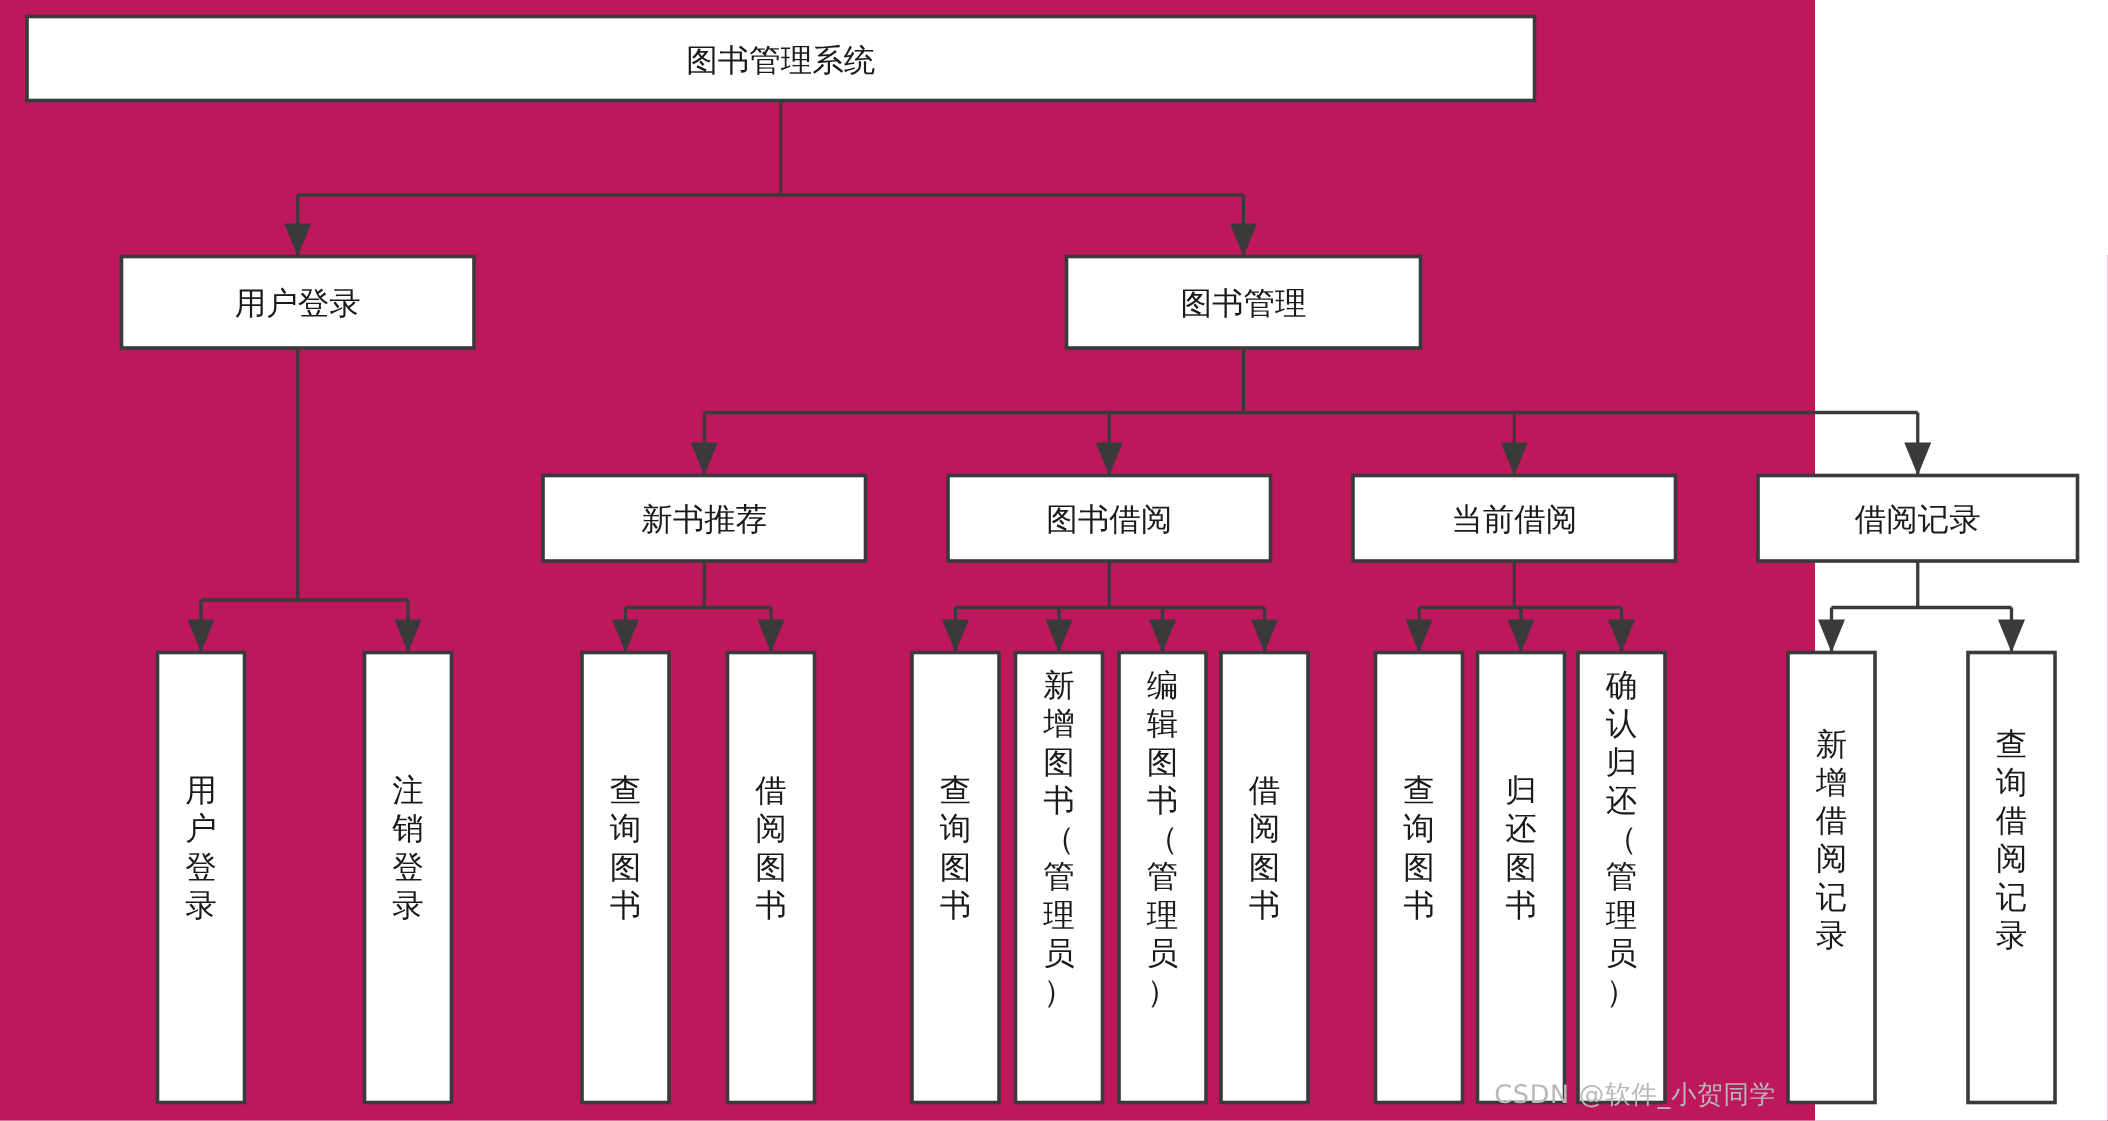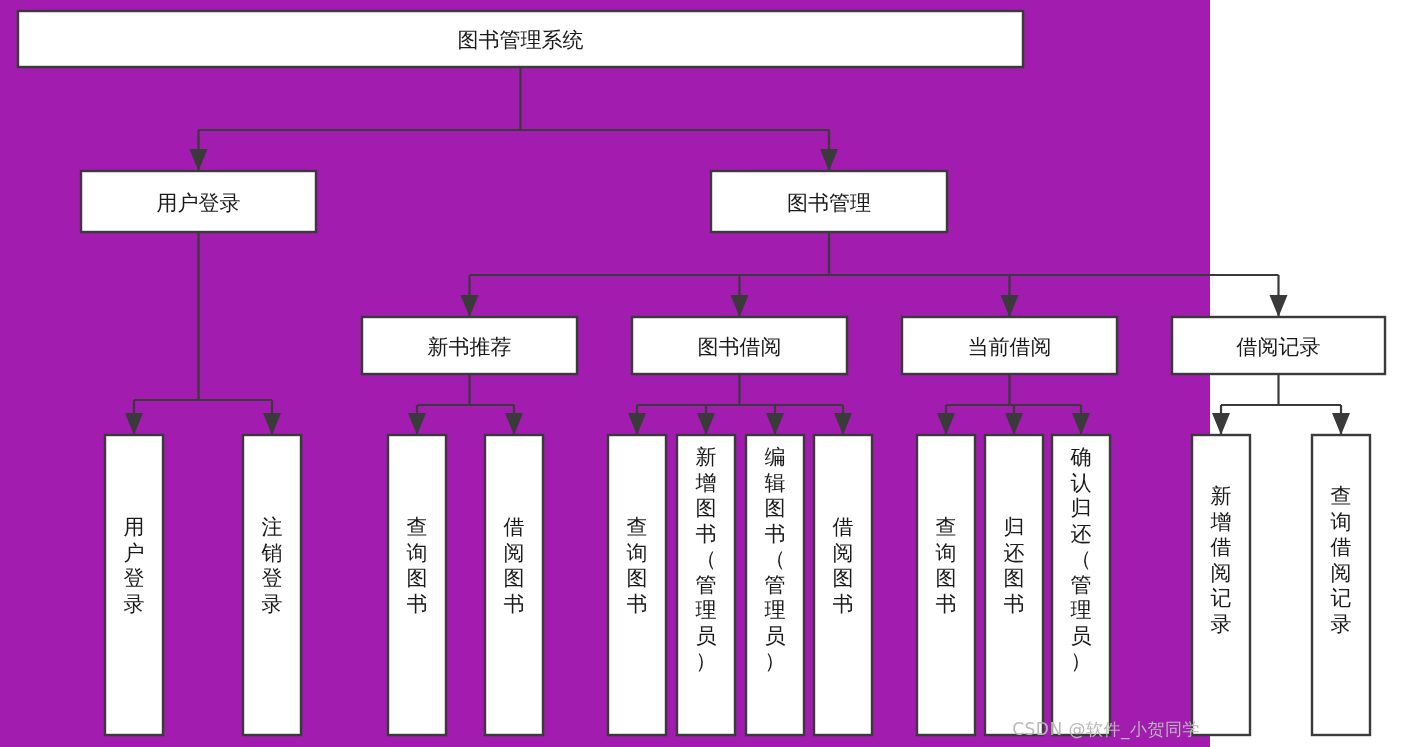--- a/index.html
+++ b/index.html
@@ -10,21 +10,21 @@
   body {
     width: 1405px;
     height: 747px;
     font-family: "DejaVu Sans", "Liberation Sans", sans-serif;
     overflow: hidden;
   }
   #diagram-root {
     position: relative;
     width: 1210px;
     height: 747px;
-    background: #a21caf;
+    background: #be185d;
   }
   svg.diagram-canvas {
     position: absolute;
     top: 0;
     left: 0;
     width: 1405px;
     height: 747px;
     display: block;
   }
   .node-box {
@@ -50,21 +50,21 @@
     dominant-baseline: central;
   }
   .node-label-v {
     fill: #1a1a1a;
     font-family: "DejaVu Sans", "Liberation Sans", sans-serif;
     font-size: 21px;
     text-anchor: middle;
   }
   .watermark {
     position: absolute;
-    right: 10px;
+    right: 26px;
     bottom: 6px;
     font-family: "DejaVu Sans", "Liberation Sans", sans-serif;
     font-size: 17px;
     color: #b9b9b9;
     white-space: nowrap;
     letter-spacing: 0.5px;
     user-select: none;
   }
 </style>
 </head>

